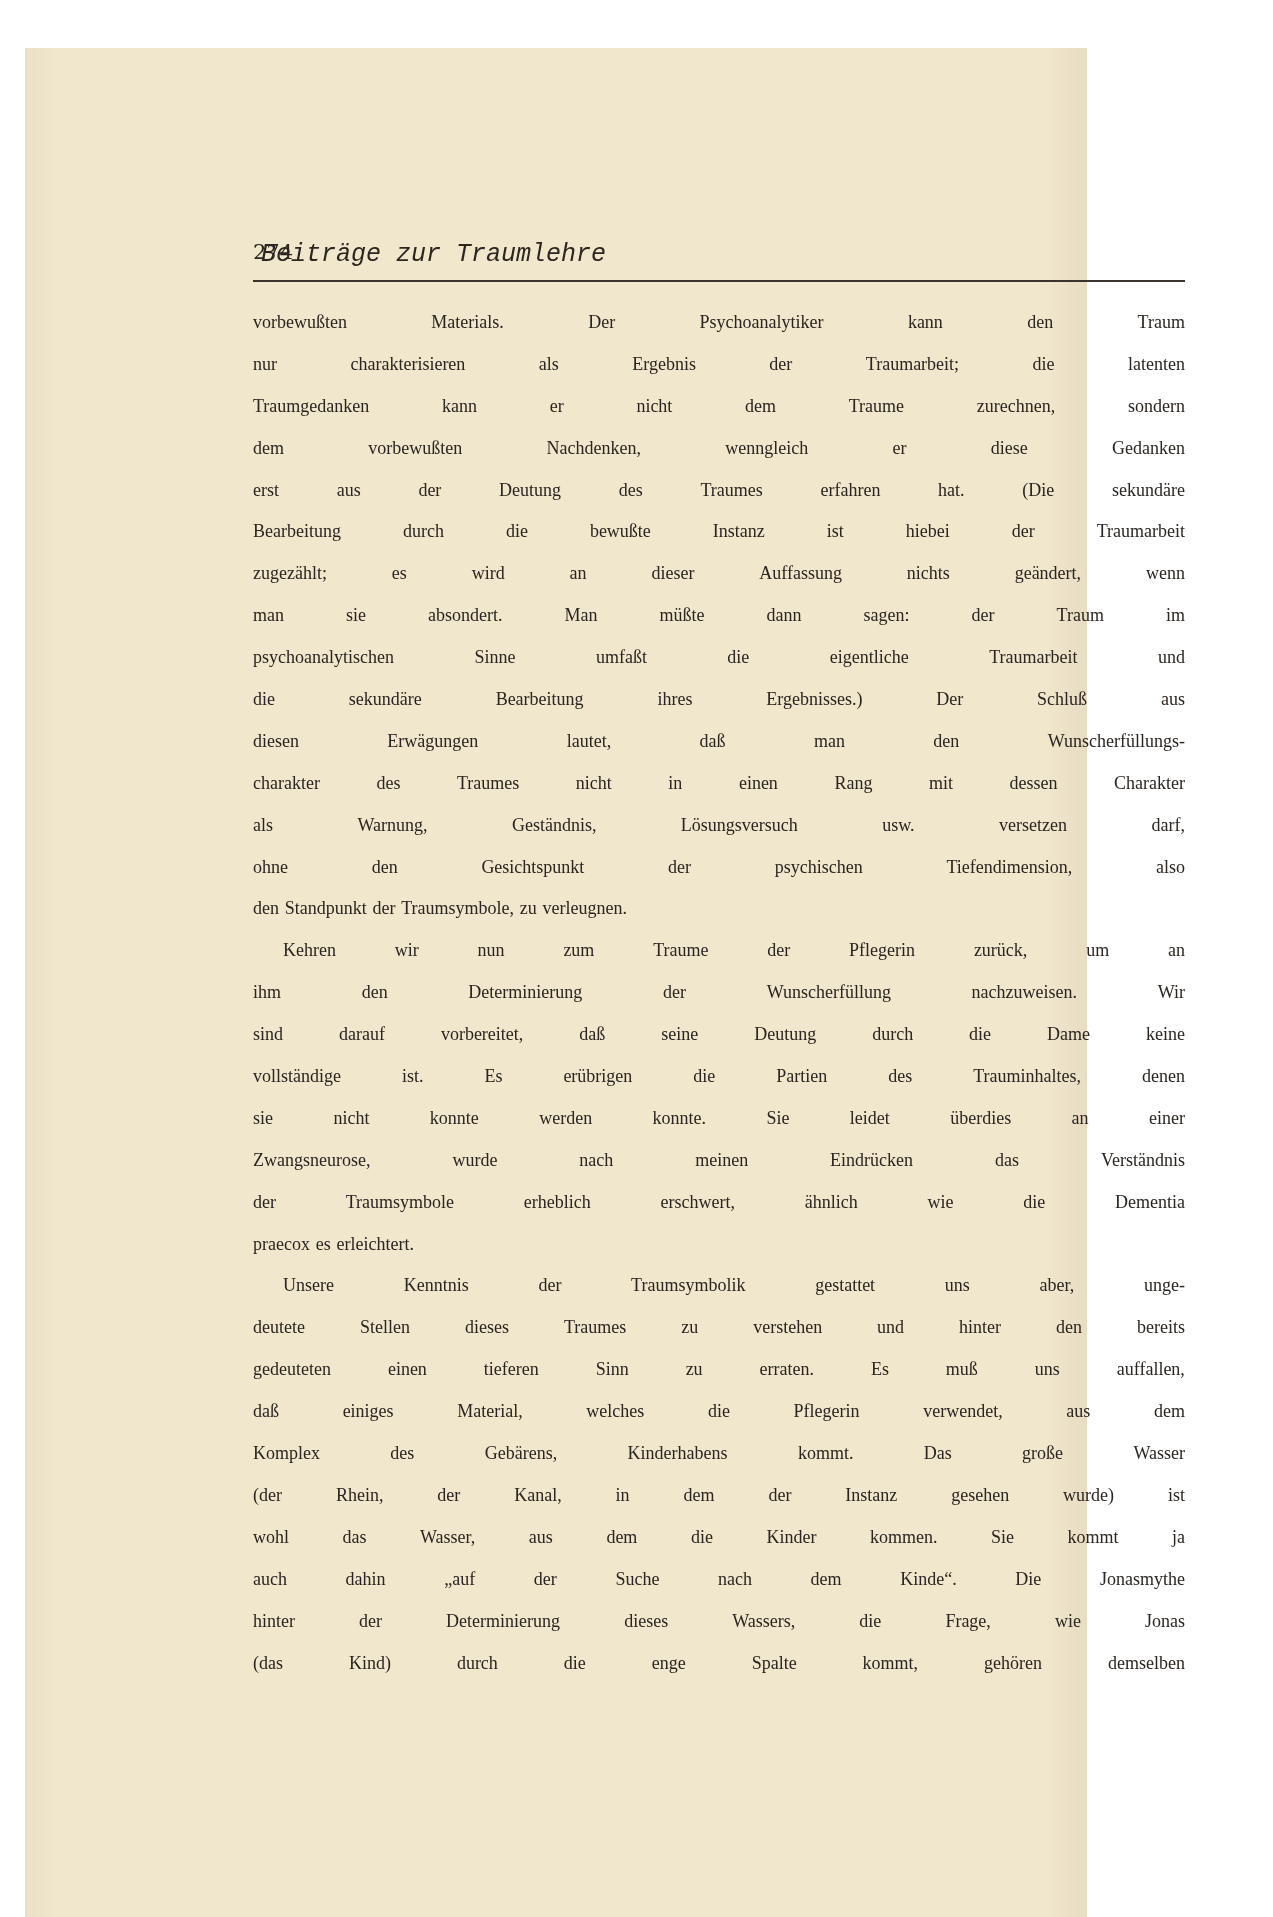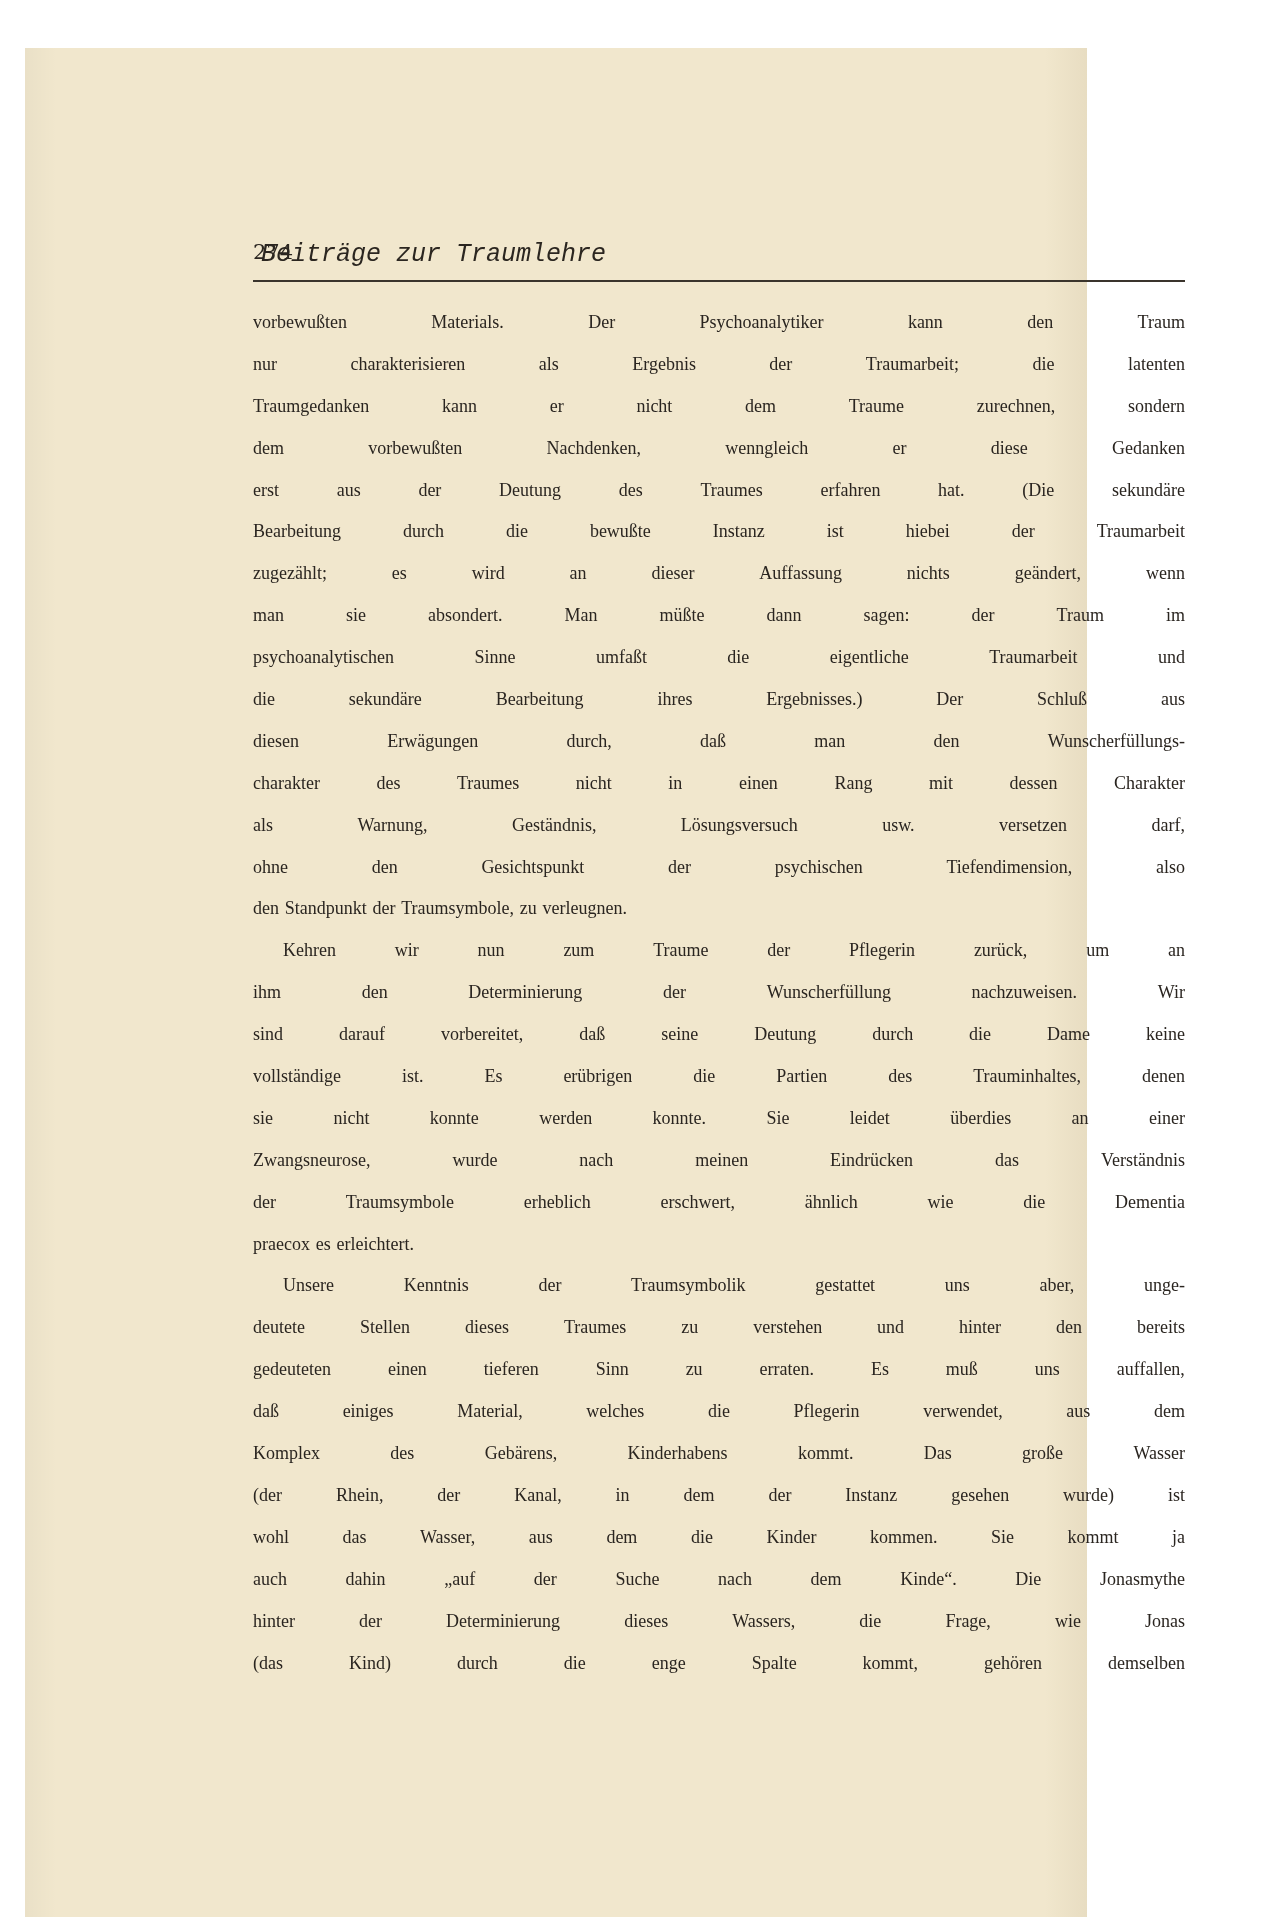--- a/index.html
+++ b/index.html
@@ -135,21 +135,21 @@
           <span class="w">Bearbeitung</span>
           <span class="w">ihres</span>
           <span class="w">Ergebnisses.)</span>
           <span class="w">Der</span>
           <span class="w">Schluß</span>
           <span class="w">aus</span>
         </div>
         <div class="line">
           <span class="w">diesen</span>
           <span class="w">Erwägungen</span>
-          <span class="w">durch,</span>
+          <span class="w">lautet,</span>
           <span class="w">daß</span>
           <span class="w">man</span>
           <span class="w">den</span>
           <span class="w">Wunscherfüllungs-</span>
         </div>
         <div class="line">
           <span class="w">charakter</span>
           <span class="w">des</span>
           <span class="w">Traumes</span>
           <span class="w">nicht</span>

